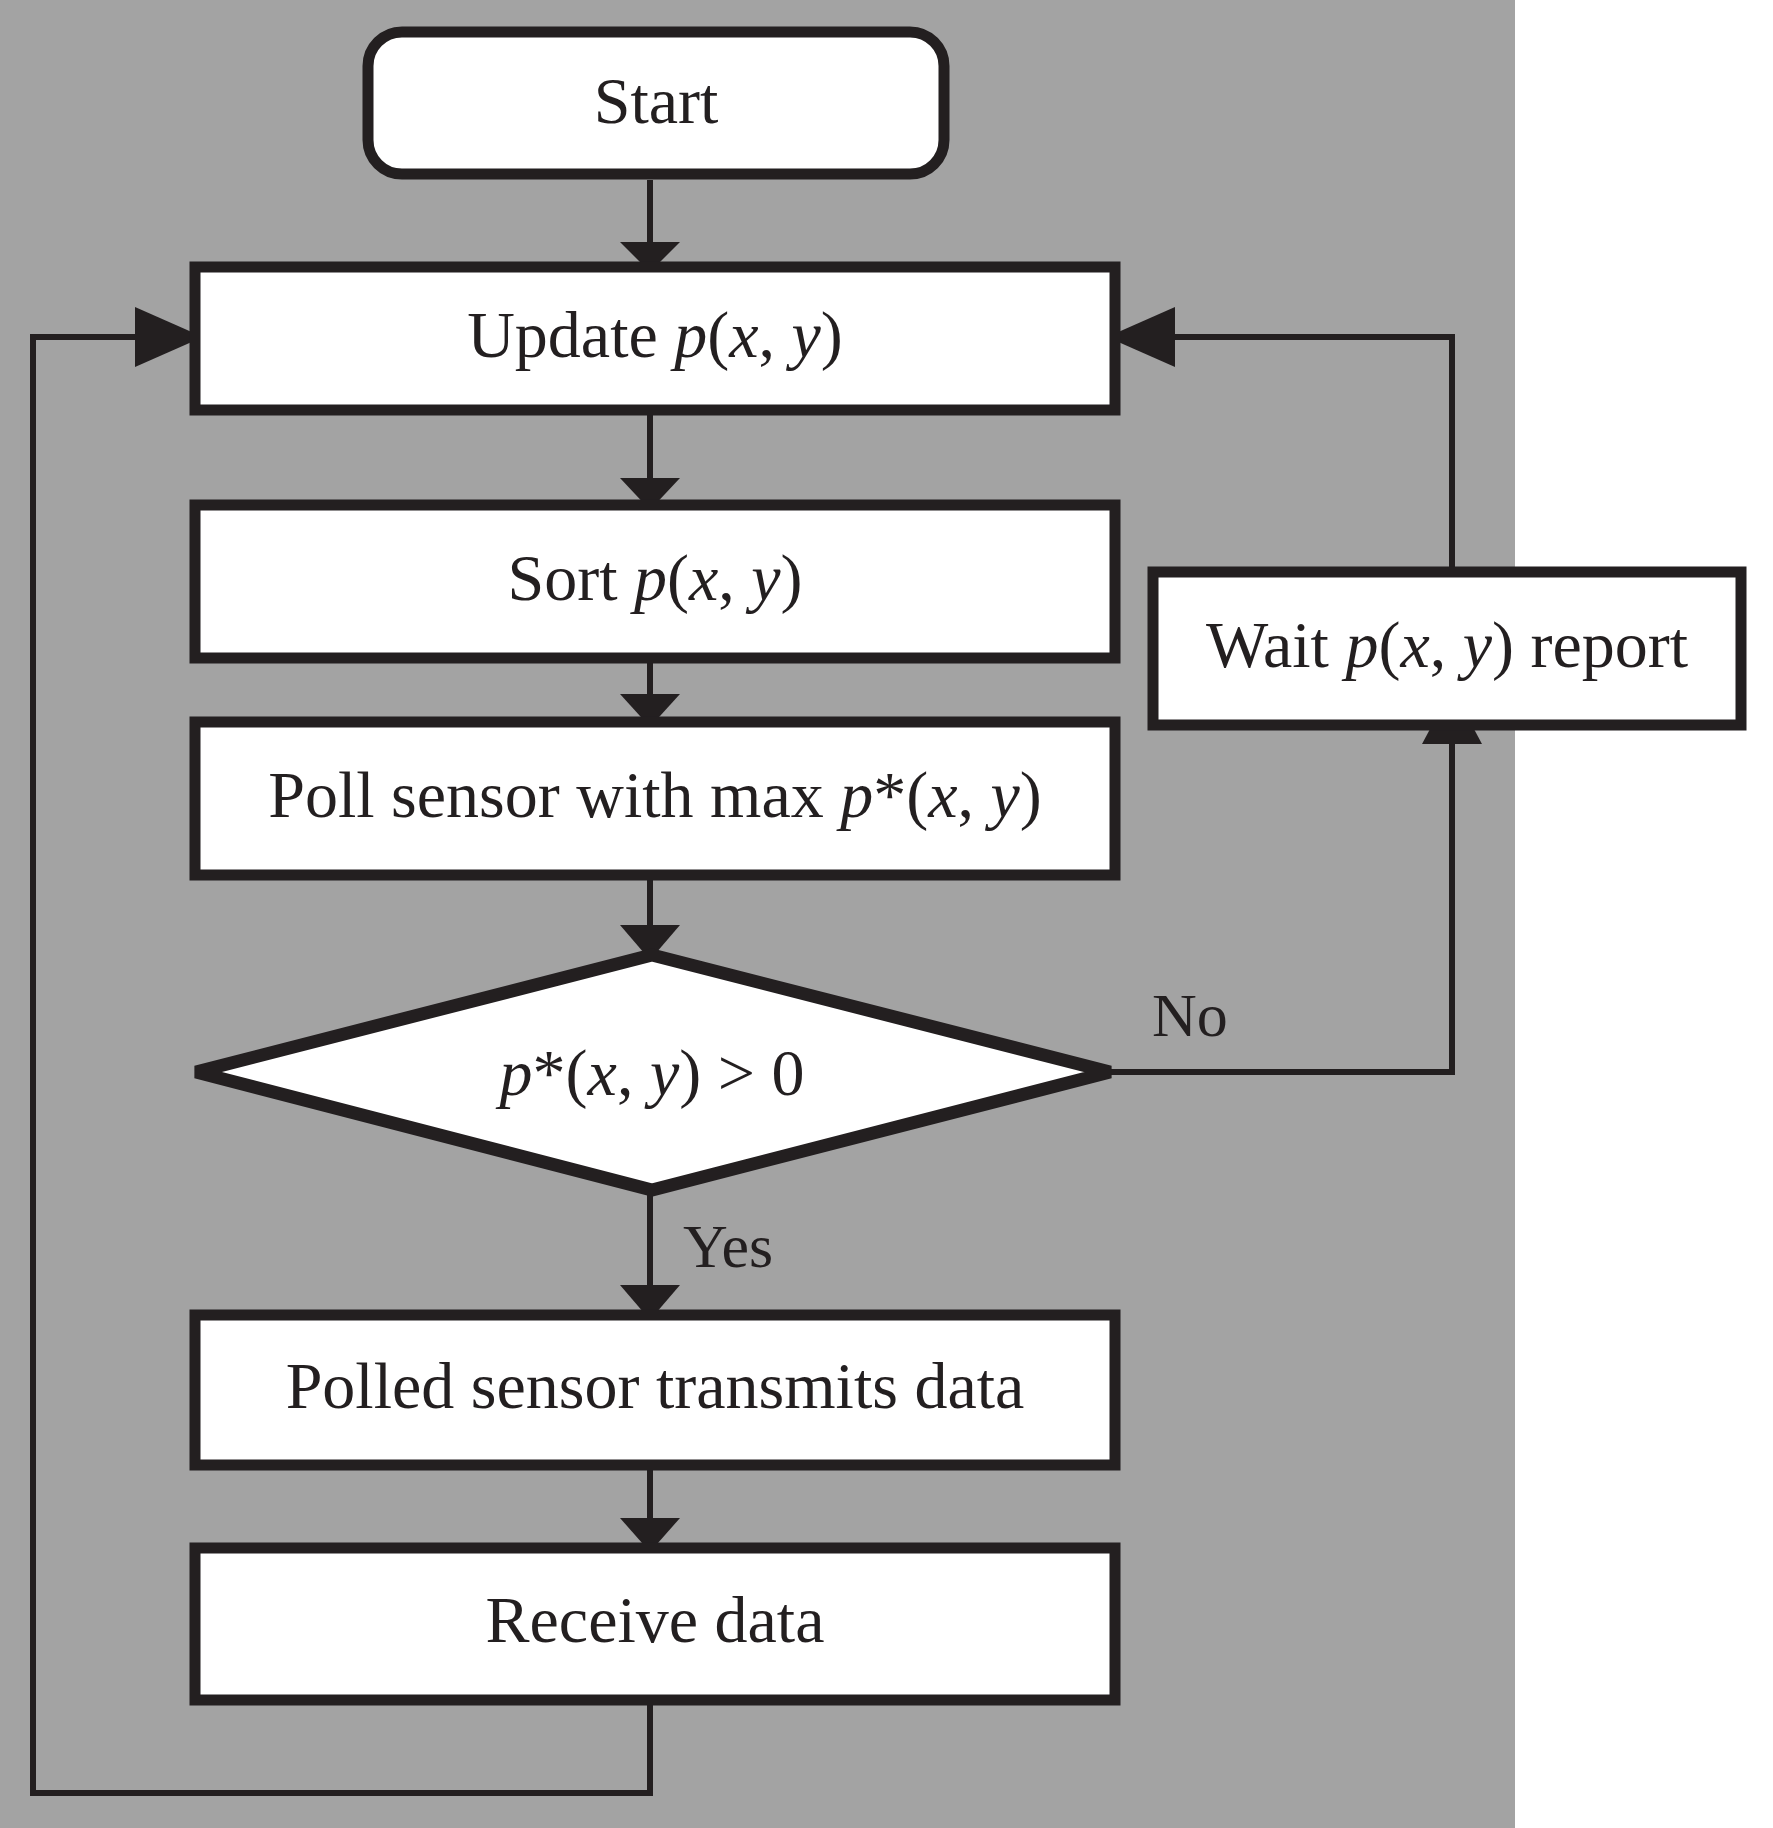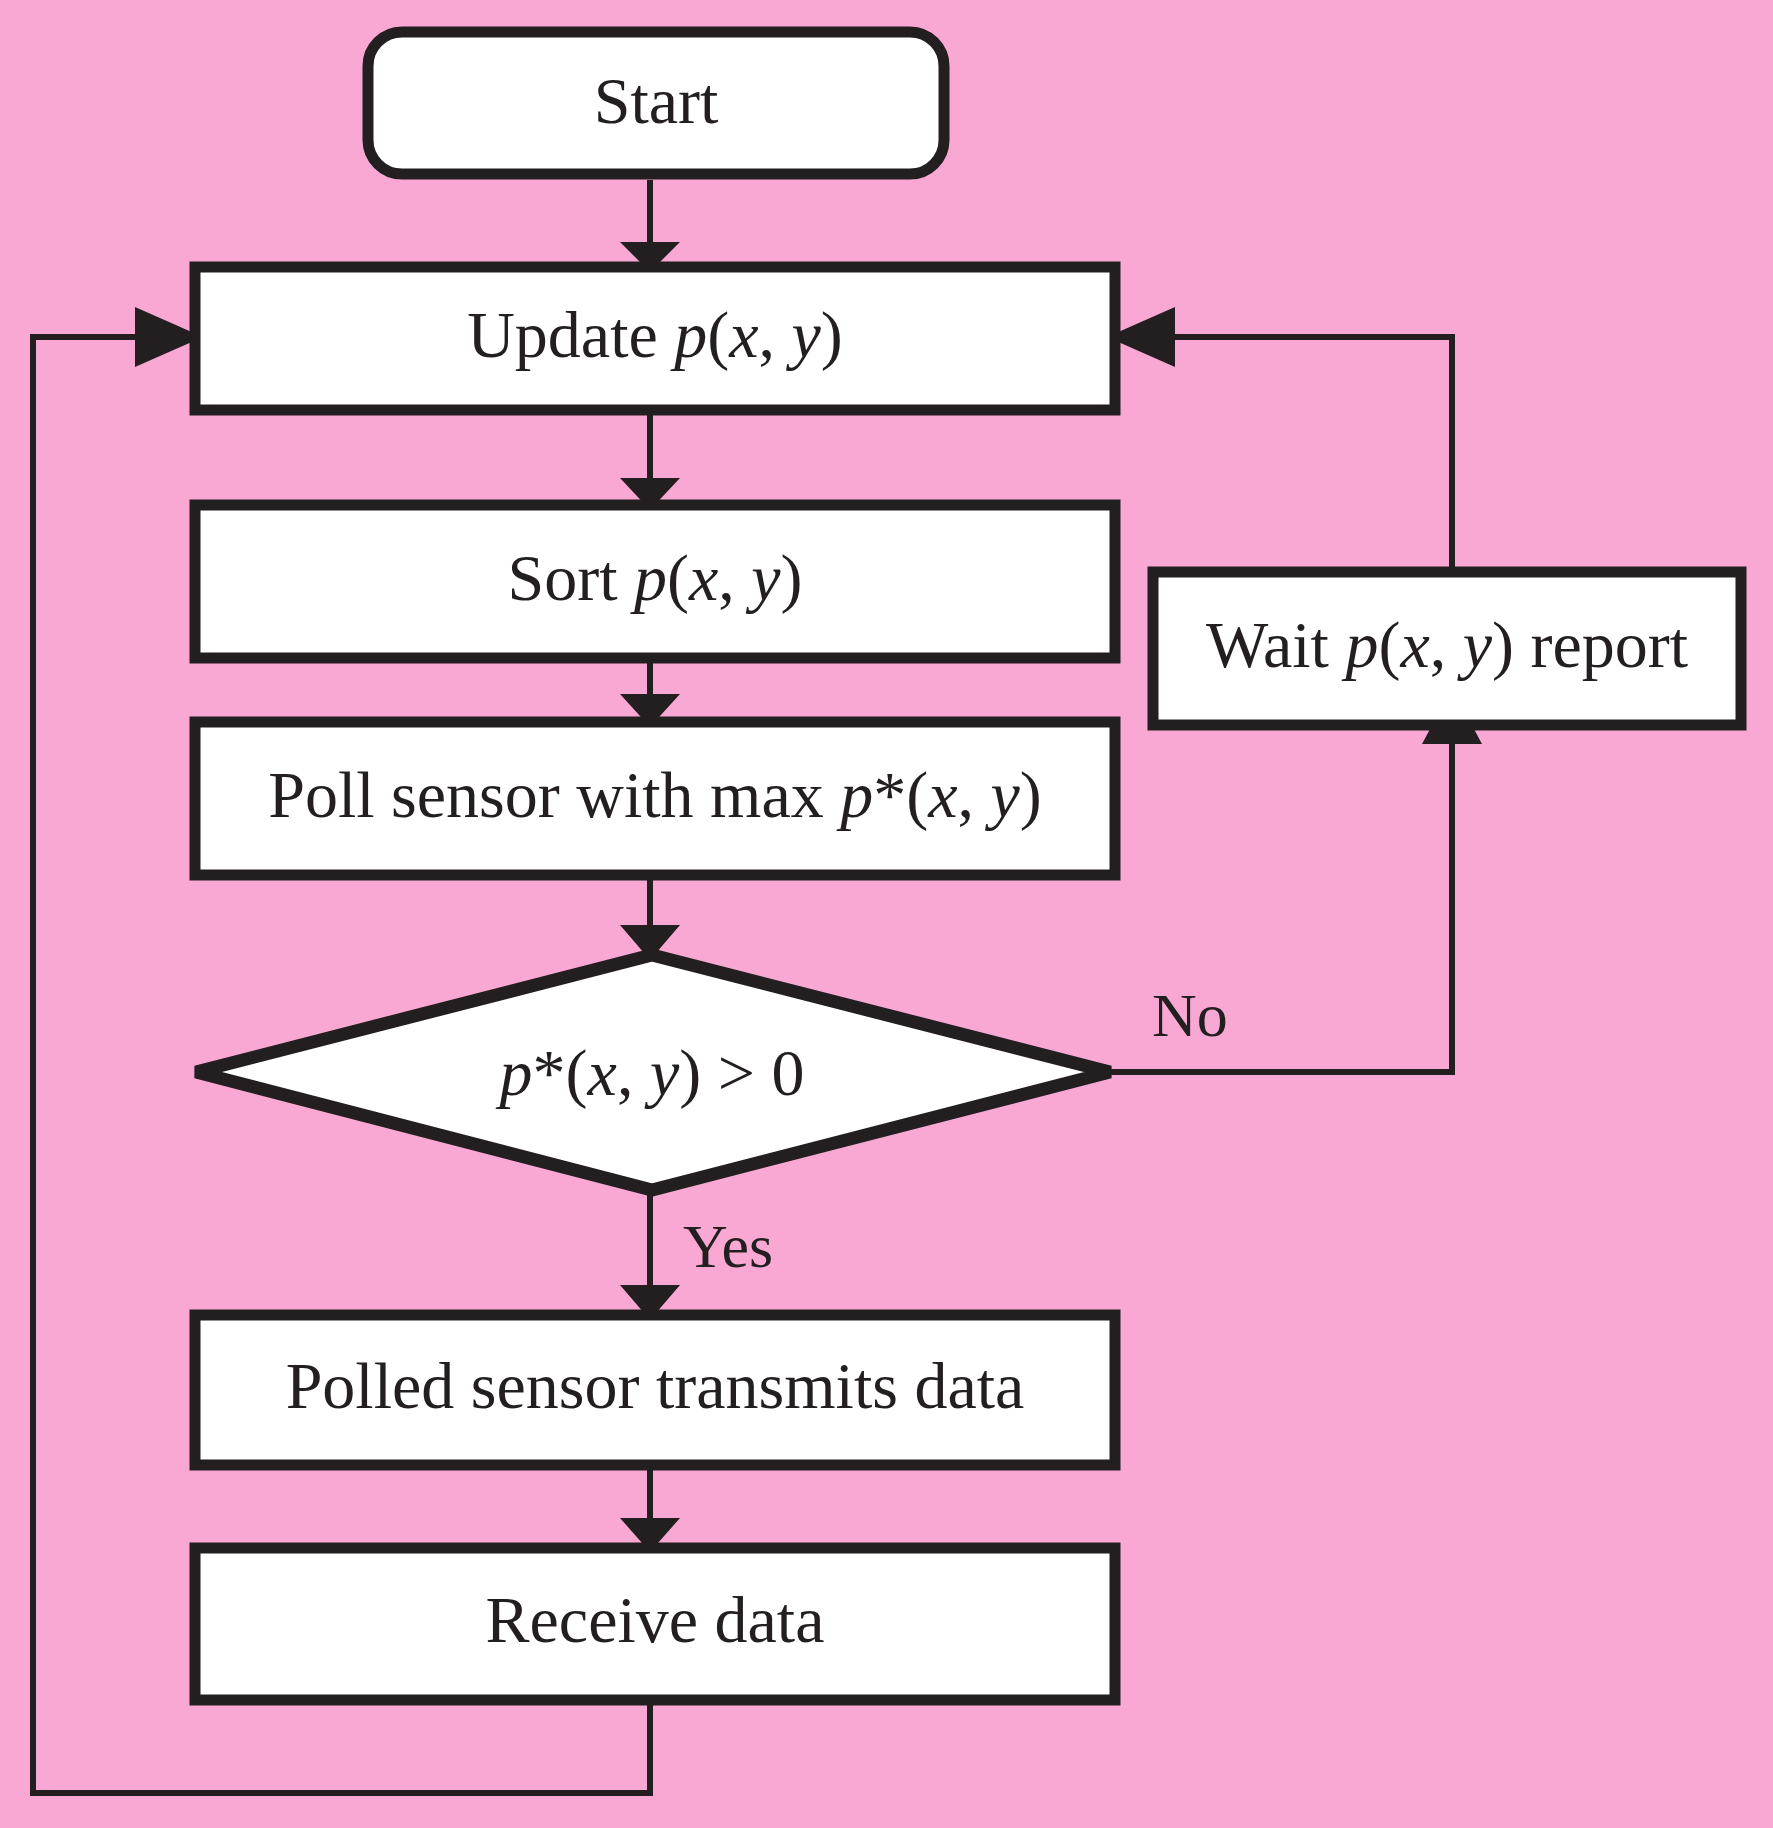--- a/index.html
+++ b/index.html
@@ -8,23 +8,23 @@
     background: #ffffff;
   }
   body {
     width: 1773px;
     height: 1828px;
     font-family: "Liberation Serif", "DejaVu Serif", serif;
     overflow: hidden;
   }
   #flowchart-root {
     position: relative;
-    width: 1773px;
+    width: 1515px;
     height: 1828px;
-    background: #f9a8d4;
+    background: #a3a3a3;
   }
   svg#flow-svg {
     position: absolute;
     left: 0;
     top: 0;
     width: 1773px;
     height: 1828px;
     display: block;
   }
   .node-shape {

